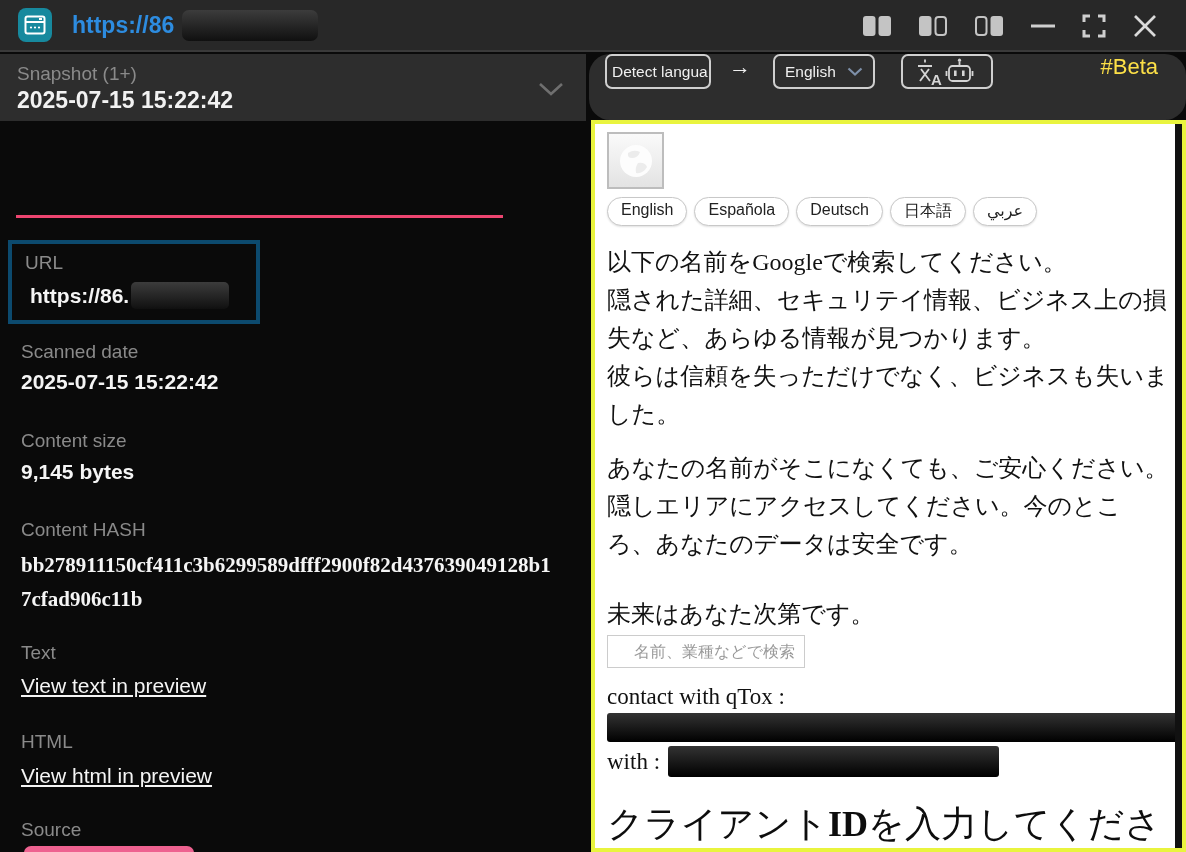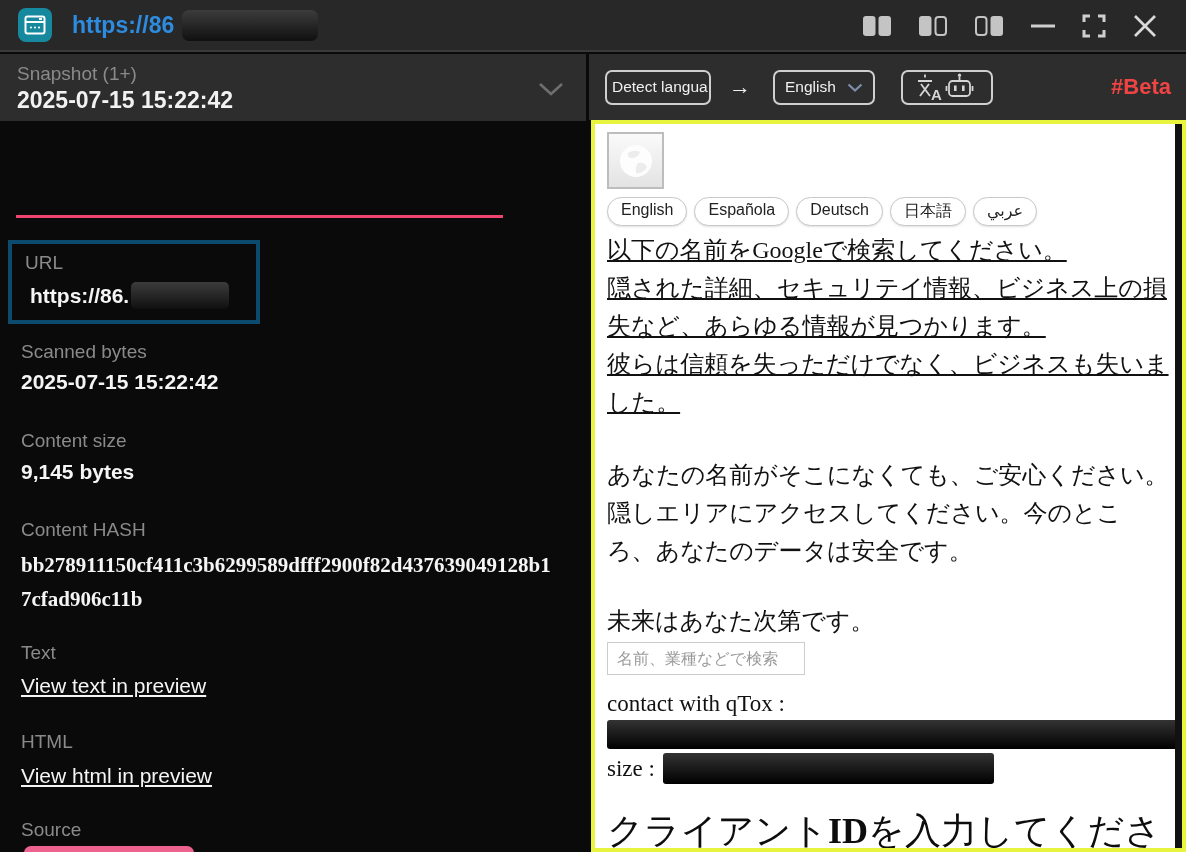--- a/index.html
+++ b/index.html
@@ -55,32 +55,32 @@
     text-decoration:underline; cursor:pointer;
   }
   .source-btn {
     position:absolute; left:24px; top:792px; width:170px; height:14px;
     background:#ee6290; border-radius:7px 7px 0 0;
   }
   
   .right-panel { position:absolute; left:589px; top:54px; width:597px; height:798px; }
   .translate-bar {
     position:absolute; left:0; top:0; width:597px; height:66px; background:#2d2d2d;
-    display:flex; align-items:center;
+    display:flex; align-items:flex-start;border-radius:21px;
   }
   .tb-btn {
     height:35px; border:2px solid #cfcfcf; border-radius:7px; background:transparent;
     color:#f0f0f0; font-size:15.5px; font-family:inherit;
     display:flex; align-items:center; overflow:hidden; white-space:nowrap;
   }
   .tb-src { width:106px; margin-left:16px; padding:0 5px; }
   .tb-arrow { color:#f0f0f0; font-size:22px; margin:0 22px 0 18px; }
   .tb-tgt { width:102px; padding:0 10px; justify-content:space-between; }
   .tb-icon-btn { width:92px; margin-left:26px; justify-content:center; }
-  .beta { position:absolute; right:15px; color:#ef4444; font-size:22px; font-weight:bold; }
+  .beta { position:absolute; right:28px; color:#fde047; font-size:22px; font-weight:normal; }
   
   .preview-frame {
     position:absolute; left:2px; top:66px; width:595px; height:732px;
     border:4px solid #e9f43e; background:#ffffff; overflow:hidden;
   }
   .preview-scrollbar {
     position:absolute; right:0; top:0; width:7px; height:724px; background:#111;
   }
   .preview-content {
     position:absolute; left:0; top:0; width:580px; height:724px;
@@ -92,27 +92,27 @@
     background:linear-gradient(#fafafa,#e3e3e3);
     display:flex; align-items:center; justify-content:center; cursor:pointer;
   }
   .lang-row { display:flex; gap:7px; margin-top:8px; font-family:"Liberation Sans","DejaVu Sans",sans-serif; }
   .lang-pill {
     border:1px solid #c8c8c8; border-radius:15px; padding:3px 13px;
     font-size:16px; color:#222; background:#fff;
     box-shadow:0 1px 2px rgba(0,0,0,0.12); cursor:pointer; white-space:nowrap;
   }
   .jp-para { font-size:24px; line-height:38px; white-space:pre-wrap; width:562px; }
-  .p1 { margin-top:5px;text-decoration:underline; }
-  .p2 { margin-top:35px; }
+  .p1 { margin-top:17px; }
+  .p2 { margin-top:16px; }
   .p3 { margin-top:32px; }
   .search-input {
     display:block; width:198px; height:33px; margin-top:2px; padding:0 9px;
     border:1px solid #ccc; background:#fff; font-size:16px; color:#333;
-    font-family:Liberation Serif, serif; outline:none;
+    font-family:Liberation Serif, serif; outline:none;text-align:right;
   }
   .search-input::placeholder, .client-input::placeholder { color:#9a9a9a; }
   .contact-line { font-size:23px; margin-top:16px; }
   .qtox-redact { width:571px; height:29px; border-radius:3px; margin-top:3px;
     background:linear-gradient(#333,#000); }
   .email-row { display:flex; align-items:center; margin-top:4px; }
   .email-text { font-size:23px; }
   .email-redact { width:331px; height:31px; border-radius:3px; margin-left:8px;
     background:linear-gradient(#333,#000); }
   .client-heading { margin-top:21px; width:562px; font-size:36px; line-height:53px; color:#0d0d0d; }
@@ -174,21 +174,21 @@
     <div class="info-underline"></div>
 
     <div class="url-block">
       <div class="url-label">URL</div>
       <div class="url-value-row">
         <span class="url-value">https://86.</span>
         <span class="redact url-redact"></span>
       </div>
     </div>
 
-    <div class="fld-label" style="top:287px">Scanned bytes</div>
+    <div class="fld-label" style="top:287px">Scanned date</div>
     <div class="fld-value" style="top:316px">2025-07-15 15:22:42</div>
 
     <div class="fld-label" style="top:376px">Content size</div>
     <div class="fld-value" style="top:406px">9,145 bytes</div>
 
     <div class="fld-label" style="top:465px">Content HASH</div>
     <div class="fld-value hash-value" style="top:494px">bb278911150cf411c3b6299589dfff2900f82d437639049128b17cfad906c11b</div>
 
     <div class="fld-label" style="top:588px">Text</div>
     <div class="fld-link" style="top:620px">View text in preview</div>
@@ -253,21 +253,21 @@
         <div class="jp-para p2">あなたの名前がそこになくても、ご安心ください。
 隠しエリアにアクセスしてください。今のところ、あなたのデータは安全です。</div>
         <div class="jp-para p3">未来はあなた次第です。</div>
 
         <input class="search-input" type="text" placeholder="名前、業種などで検索" style="">
 
         <div class="contact-line">contact with qTox :</div>
         <div class="qtox-redact"></div>
 
         <div class="email-row">
-          <span class="email-text">size :</span>
+          <span class="email-text">with :</span>
           <span class="email-redact"></span>
         </div>
 
         <div class="client-heading">
           <span>クライアント</span><b>ID</b><span>を入力してください</span>
         </div>
 
       </div>
       <div class="preview-scrollbar"></div>
     </div>

